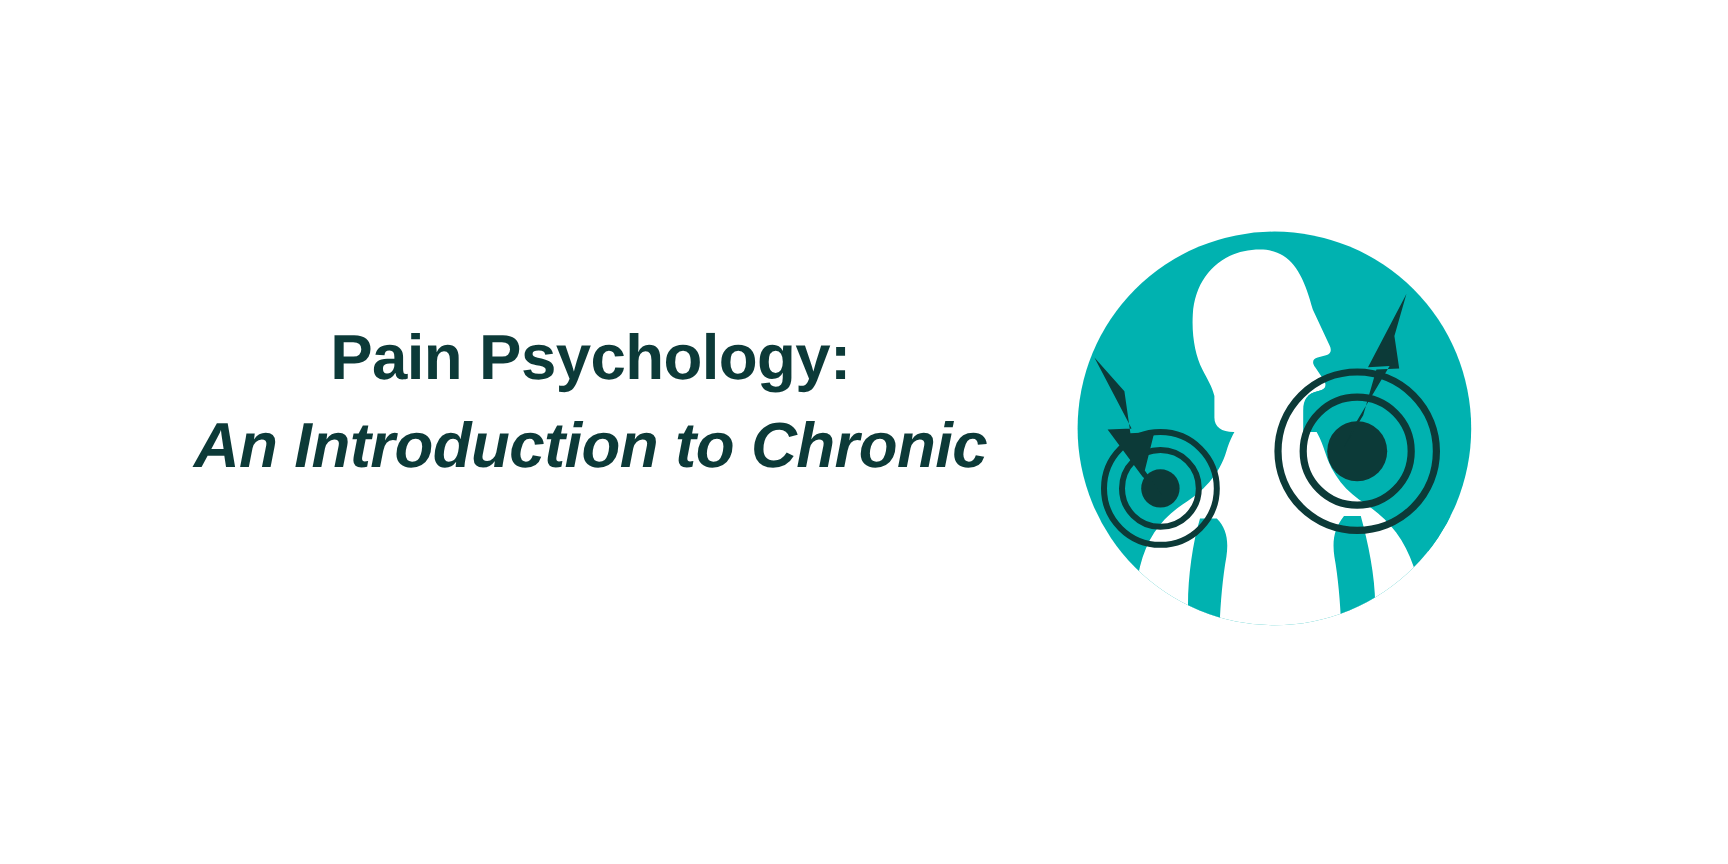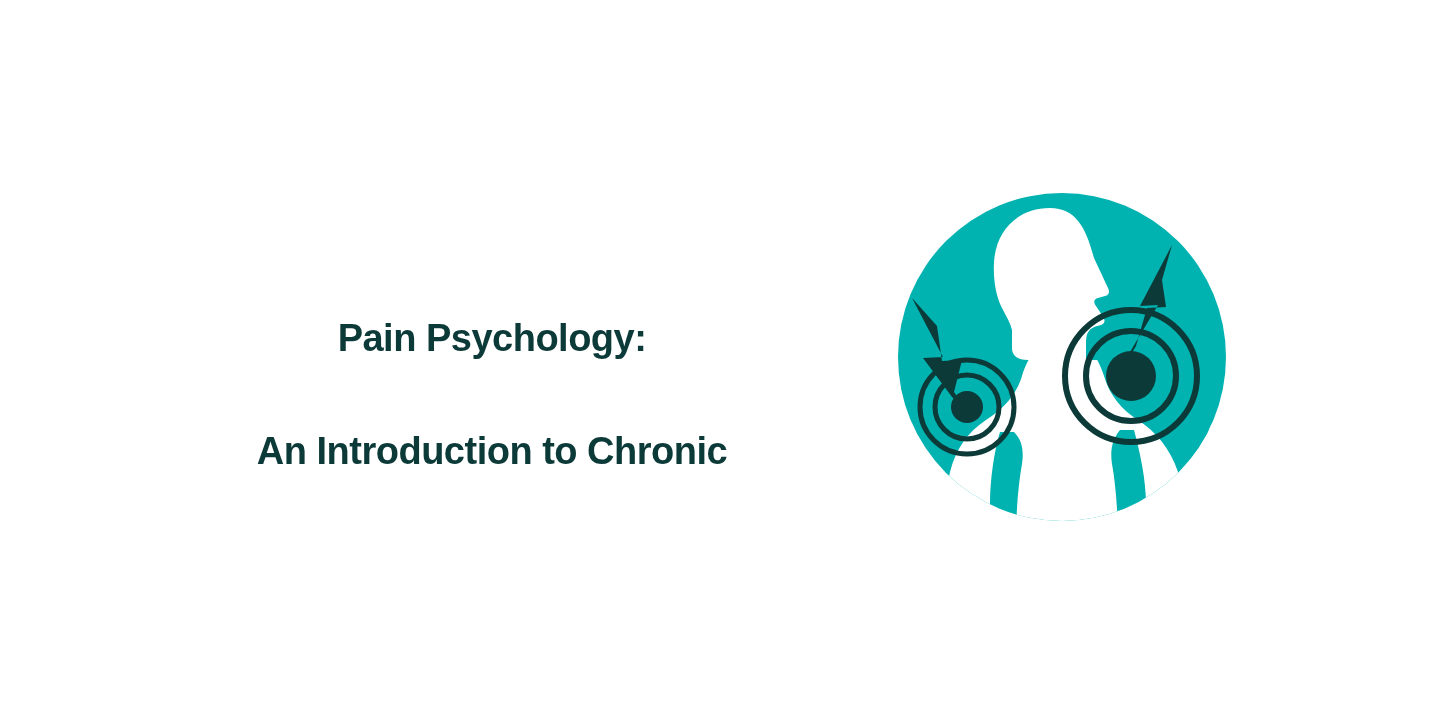--- a/index.html
+++ b/index.html
@@ -24,29 +24,28 @@
     position: absolute;
     left: 0px;
     top: 262px;
     width: 980px;
     text-align: center;
   }
   .title-line {
     display: block;
     font-family: "Liberation Sans", sans-serif;
     font-weight: bold;
-    font-size: 38px;
+    font-size: 53px;
     line-height: 73px;
     letter-spacing: -0.5px;
     color: #0c3a38;
     white-space: nowrap;
-    margin-top: 40px;
   }
   .title-line.l1 { margin-left: 4px; }
-  .title-line.l2 { margin-left: 4px; }
+  .title-line.l2 { margin-left: 4px; font-style: italic; }
   .title-line.l3 { margin-left: 4px; }
 
   .illustration {
     position: absolute;
     left: 890px;
     top: 180px;
     width: 350px;
     height: 350px;
   }
   .illustration svg {

